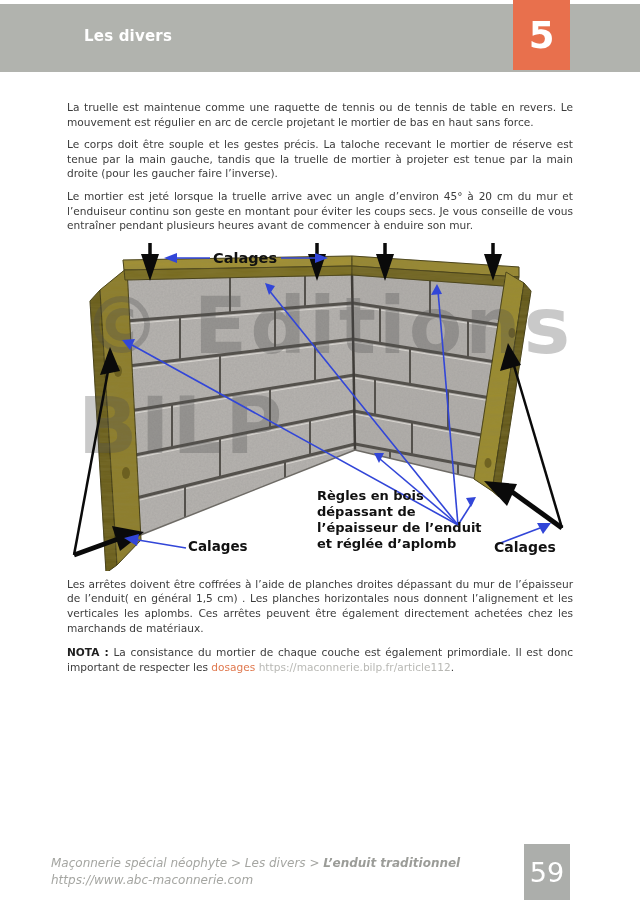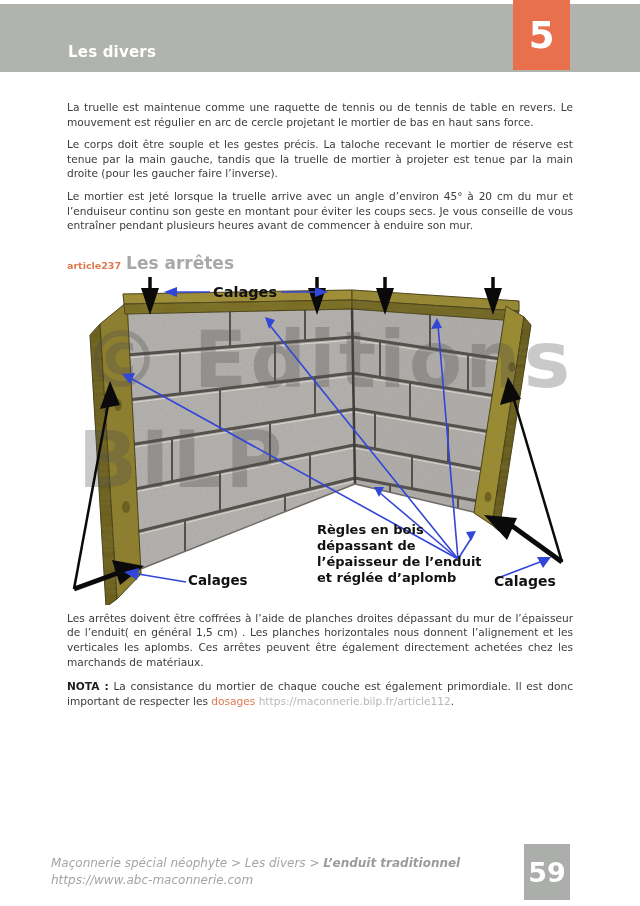--- a/index.html
+++ b/index.html
@@ -2,57 +2,54 @@
 <html><head>
 <meta charset="utf-8">
 <style>
   html,body{margin:0;padding:0;}
   body{
     width:640px;height:906px;position:relative;overflow:hidden;
     background:#ffffff;
     font-family:"DejaVu Sans","Liberation Sans",sans-serif;
   }
   .header-band{position:absolute;top:4px;left:0;width:640px;height:68px;background:#b1b3ae;}
-  .page-title{position:absolute;left:68px;bottom:11px;margin:0;color:#ffffff;font-size:15px;font-weight:bold;letter-spacing:.2px;}
+  .page-title{position:absolute;left:68px;bottom:11px;margin:16px;color:#ffffff;font-size:15px;font-weight:bold;letter-spacing:.2px;}
   .chapter-box{position:absolute;left:513px;top:0;width:57px;height:70px;background:#e8704d;color:#ffffff;
     font-size:37px;font-weight:bold;display:flex;align-items:center;justify-content:center;}
   .content{position:absolute;top:100px;left:67px;width:506px;}
   .content p.body-par{margin:0 0 8px 0;font-size:10.6px;line-height:1.38;text-align:justify;color:#3b3b3b;}
   .section-heading{margin-top:20px;margin-bottom:2px;}
   .article-ref{color:#e0794f;font-size:9.5px;font-weight:bold;}
   .section-title{color:#a8a8a8;font-size:17px;font-weight:bold;margin-left:5px;}
   figure.diagram{margin:2px 0 6px -7px;width:520px;height:330px;}
   .nota-par{margin:10px 0 0 0;font-size:10.6px;line-height:1.38;text-align:justify;color:#3b3b3b;}
   .nota-label{font-weight:bold;color:#1f1f1f;}
   .link-orange{color:#e0794f;text-decoration:none;cursor:pointer;}
   .url-gray{color:#b8b8b4;text-decoration:none;cursor:pointer;}
   .footer-left{position:absolute;left:51px;top:855px;font-size:12px;color:#a5a6a2;line-height:1.45;font-style:italic;}
   .footer-left b{color:#9b9c98;}
   .page-box{position:absolute;left:524px;top:844px;width:46px;height:56px;background:#acaeab;color:#ffffff;
-    font-size:27px;display:flex;align-items:center;justify-content:center;font-weight:bold;}
+    font-size:27px;display:flex;align-items:center;justify-content:center;}
   svg text{font-family:"DejaVu Sans","Liberation Sans",sans-serif;}
   .fig-label{font-weight:bold;fill:#111111;}
   .watermark{font-weight:bold;fill:#4f4f4f;opacity:.30;letter-spacing:3px;}
 </style>
 </head>
 <body>
 
 <header class="header-band">
   <h1 class="page-title">Les divers</h1>
 </header>
 <div class="chapter-box">5</div>
 
 <main class="content">
   <p class="body-par">La truelle est maintenue comme une raquette de tennis ou de tennis de table en revers. Le mouvement est régulier en arc de cercle projetant le mortier de bas en haut sans force.</p>
   <p class="body-par">Le corps doit être souple et les gestes précis. La taloche recevant le mortier de réserve est tenue par la main gauche, tandis que la truelle de mortier à projeter est tenue par la main droite (pour les gaucher faire l’inverse).</p>
   <p class="body-par">Le mortier est jeté lorsque la truelle arrive avec un angle d’environ 45° à 20 cm du mur et l’enduiseur continu son geste en montant pour éviter les coups secs. Je vous conseille de vous entraîner pendant plusieurs heures avant de commencer à enduire son mur.</p>
 
-  <div class="section-heading">
-    <span class="article-ref">article237</span><span class="section-title">Les arrêtes</span>
-  </div>
 
   <figure class="diagram">
     <svg width="520" height="330" viewBox="0 0 520 330" xmlns="http://www.w3.org/2000/svg">
       <defs>
         <filter id="grain" x="-5%" y="-5%" width="110%" height="110%">
           <feTurbulence type="fractalNoise" baseFrequency="0.55" numOctaves="3" stitchTiles="stitch" result="n"></feTurbulence>
           <feColorMatrix in="n" type="matrix" values="0 0 0 0 0.35  0 0 0 0 0.34  0 0 0 0 0.33  0 0 0 0.55 0"></feColorMatrix>
           <feComposite operator="in" in2="SourceGraphic"></feComposite>
         </filter>
         <filter id="woodgrain" x="-5%" y="-5%" width="110%" height="110%">

